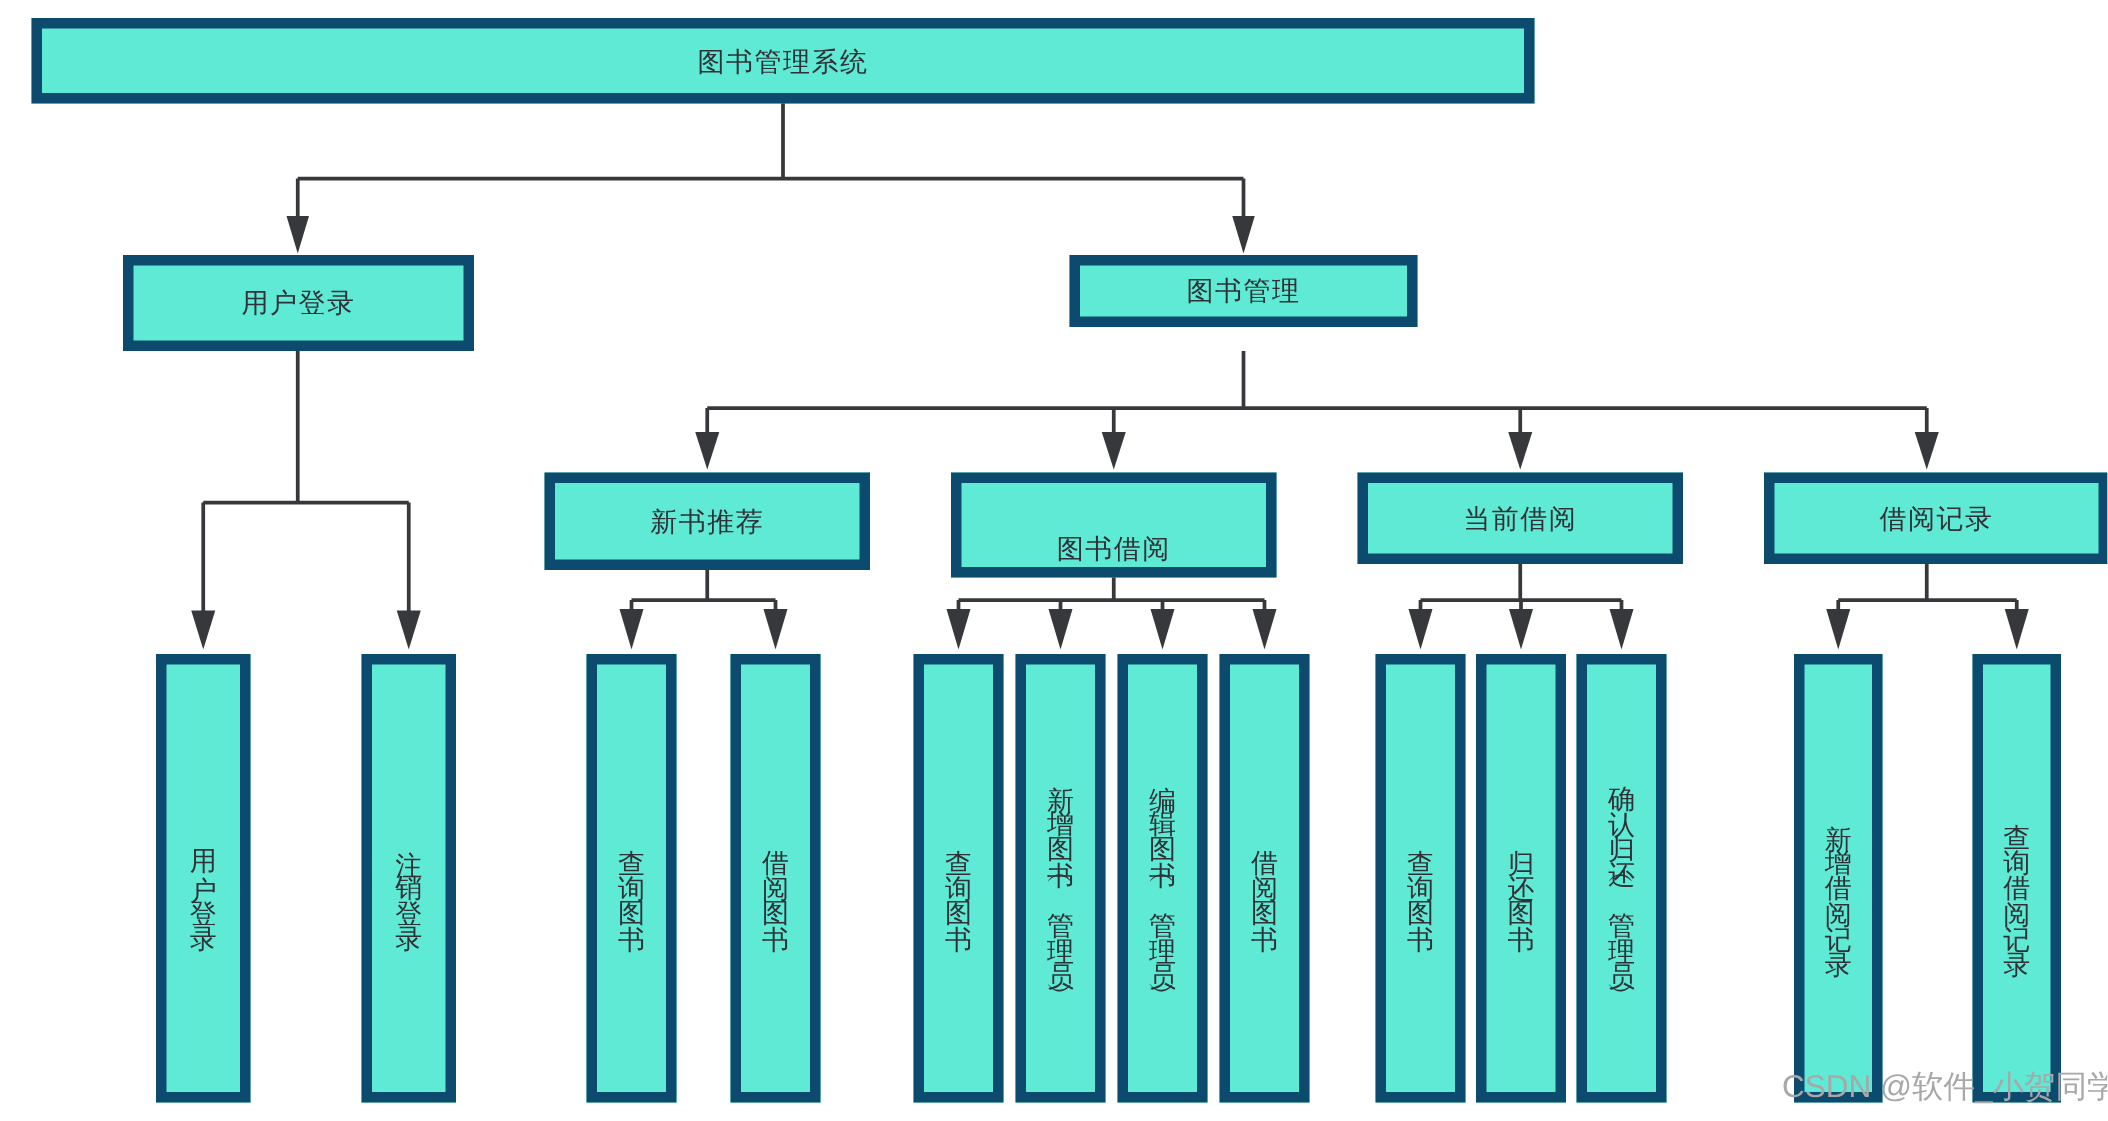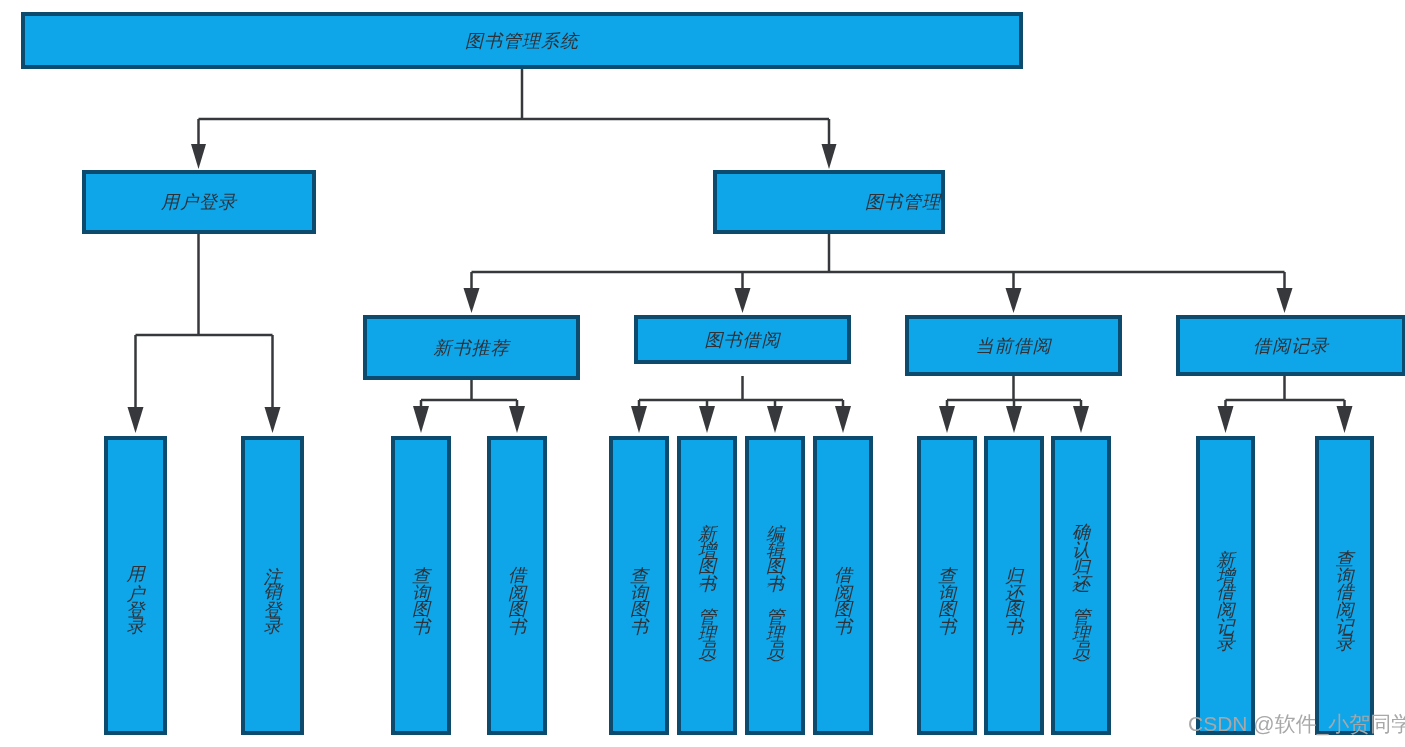--- a/index.html
+++ b/index.html
@@ -9,27 +9,26 @@
     height: 747px;
     background: #ffffff;
     overflow: hidden;
     font-family: "Liberation Sans", "DejaVu Sans", sans-serif;
     color: #2f3136;
   }
   #wires { position: absolute; left: 0; top: 0; width: 1405px; height: 747px; }
   .node {
     position: absolute;
     box-sizing: border-box;
-    border: 4px solid #0c4a6e;
-    background: #0ea5e9;
+    border: 7px solid #0c4a6e;
+    background: #5eead4;
     display: flex;
     align-items: center;
     justify-content: center;
     z-index: 2;
-    font-style: italic;
   }
   .node .hlabel {
     font-size: 18px;
     letter-spacing: 1px;
     white-space: nowrap;
   }
   .leaf { z-index: 2; }
   .leaf .vlabel {
     writing-mode: vertical-rl;
     text-orientation: mixed;
@@ -130,28 +129,28 @@
     </g>
   </svg>
 
   <div class="node" style="left:21px; top:12px; width:1002px; height:57px;">
     <span class="hlabel">图书管理系统</span>
   </div>
 
   <div class="node" style="left:82px; top:170px; width:234px; height:64px;">
     <span class="hlabel">用户登录</span>
   </div>
-  <div class="node" style="left:713px; top:170px; width:232px; height:64px;justify-content:flex-end;">
+  <div class="node" style="left:713px; top:170px; width:232px; height:48px;">
     <span class="hlabel">图书管理</span>
   </div>
 
   <div class="node" style="left:363px; top:315px; width:217px; height:65px;">
     <span class="hlabel">新书推荐</span>
   </div>
-  <div class="node" style="left:634px; top:315px; width:217px; height:49px;">
+  <div class="node" style="left:634px; top:315px; width:217px; height:70px;align-items:flex-end;">
     <span class="hlabel">图书借阅</span>
   </div>
   <div class="node" style="left:905px; top:315px; width:217px; height:61px;align-items:center;">
     <span class="hlabel">当前借阅</span>
   </div>
   <div class="node" style="left:1176px; top:315px; width:230px; height:61px;">
     <span class="hlabel">借阅记录</span>
   </div>
 
   <div class="node leaf" style="left:104px; top:436px; width:63px; height:299px;">

